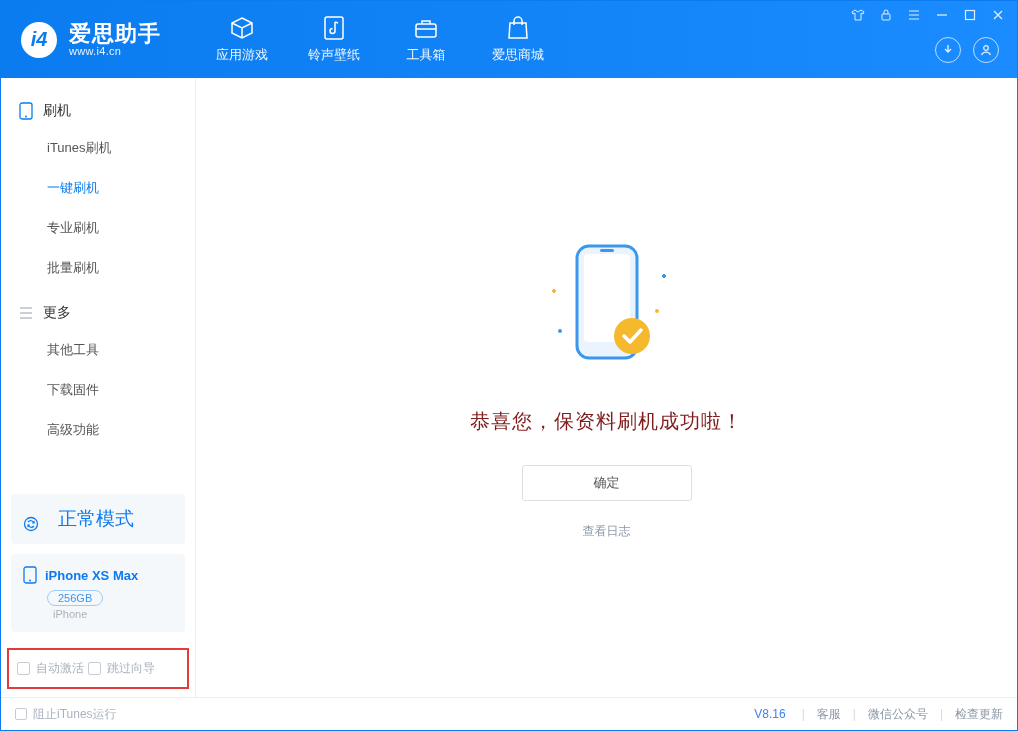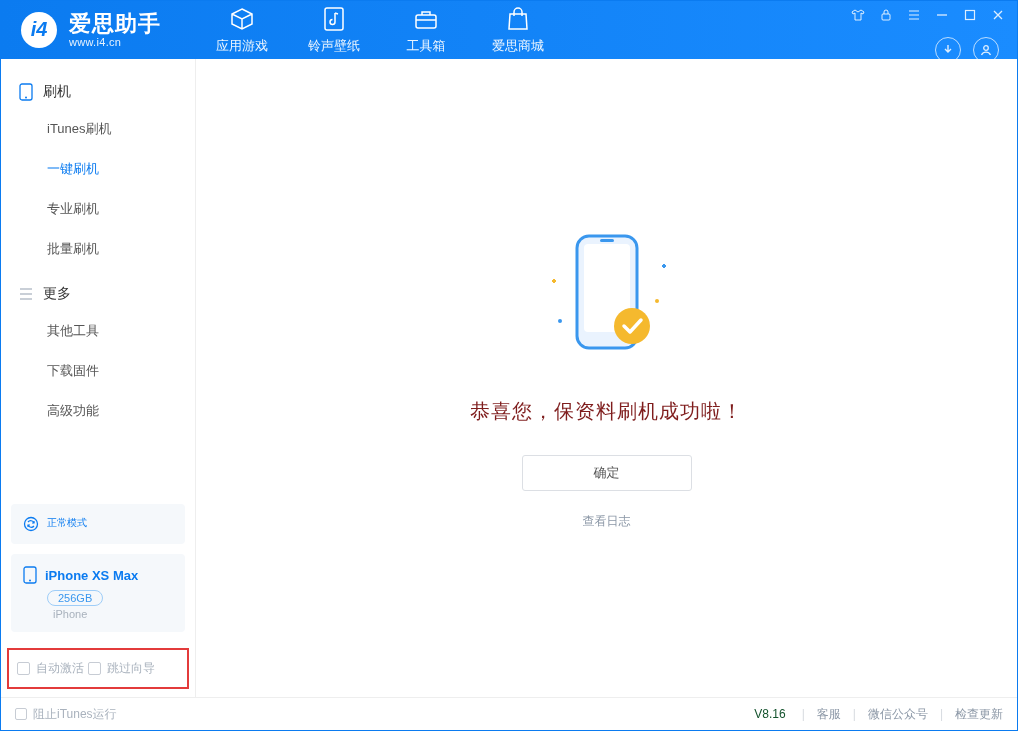--- a/index.html
+++ b/index.html
@@ -1,20 +1,20 @@
 <!DOCTYPE html>
 <html><head>
 <meta charset="utf-8">
 <style>
 * { margin: 0; padding: 0; box-sizing: border-box; font-family: "Microsoft YaHei", "PingFang SC", sans-serif; }
 body { background: #fff; }
 .window { width: 1018px; height: 731px; border: 1px solid #0b7bf0; display: flex; flex-direction: column; background: #fff; }
 
 
-.header { height: 58px; background: linear-gradient(90deg, #0b7bf0, #1a8cff); display: flex; align-items: stretch; color: #fff; position: relative; }
+.header { height: 77px; background: linear-gradient(90deg, #0b7bf0, #1a8cff); display: flex; align-items: stretch; color: #fff; position: relative; }
 .logo-block { display: flex; align-items: center; padding: 0 20px 0 18px; gap: 10px; min-width: 195px; }
 .logo-svg { flex-shrink:0; }
 .logo-text-top { font-size: 22px; font-weight: 700; letter-spacing: 1px; line-height: 1.1; }
 .logo-text-bottom { font-size: 11px; opacity: .9; line-height: 1; letter-spacing:.3px; }
 .nav { display: flex; align-items: stretch; }
 .nav-item { width: 92px; display: flex; flex-direction: column; align-items: center; justify-content: center; gap: 5px; cursor: pointer; font-size: 13px; color: rgba(255,255,255,.92); }
 .nav-item.active { background: rgba(255,255,255,.15); }
 .nav-item svg, .nav-item .nav-icon { height: 26px; display:flex; align-items:center; justify-content:center; }
 .header-right { position: absolute; right: 8px; top: 0; display: flex; flex-direction: column; align-items: flex-end; }
 .titlebar-row { display: flex; gap: 6px; align-items: center; height: 24px; padding-top:4px; }
@@ -27,21 +27,21 @@
 .body { flex:1; display:flex; min-height:0; }
 .sidebar { width: 195px; border-right: 1px solid #eee; display:flex; flex-direction:column; }
 .side-scroll { flex:1; overflow:auto; padding-top:14px; }
 .side-section-header { display:flex; align-items:center; gap:10px; padding: 10px 18px 8px; color:#333; font-size:14px; font-weight:500; }
 .side-section-header svg { color:#0b7bf0; }
 .side-item { padding: 11px 18px 11px 46px; font-size: 13px; color:#555; cursor:pointer; }
 .side-item.active { color:#0b7bf0; }
 
 .side-panels { padding:10px; display:flex; flex-direction:column; gap:10px; }
 .panel { background:#f5f8fb; border-radius:4px; padding:12px 12px; }
-.panel-mode { display:flex; align-items:flex-start; gap:8px; color:#0b7bf0; font-size:10px; font-weight:500; }
+.panel-mode { display:flex; align-items:flex-end; gap:19px; color:#0b7bf0; font-size:19px; font-weight:500; }
 .panel-device { color:#0b7bf0; font-size:13px; font-weight:700; display:flex; align-items:center; gap:8px; }
 .storage-pill { display:inline-block; margin: 6px 0 2px 24px; padding: 1px 10px; border:1px solid #9ecdf8; color:#3a97ee; border-radius: 999px; font-size: 11px; font-weight:500; }
 .device-sub { margin-left:30px; color:#a9b2bd; font-size:11px; }
 
 .side-options { border:2px solid #e33b3b; margin:6px 6px 8px; padding:10px 8px; display:flex; gap:4px; align-items:center; }
 .chk { display:flex; align-items:center; gap:6px; font-size:12px; color:#a9b2bd; cursor:pointer; }
 .chk .box { width:13px; height:13px; border:1px solid #c7ccd4; border-radius:2px; background:#fff; }
 
 
 .main { flex:1; display:flex; flex-direction:column; align-items:center; justify-content:center; }
@@ -50,21 +50,21 @@
 .result-button { width: 170px; height: 36px; border:1px solid #dcdfe4; background:#fff; border-radius:3px; font-size:13px; color:#555; cursor:pointer; margin-bottom: 22px; }
 .result-link { font-size:12px; color:#8b97a6; text-decoration:none; cursor:pointer; }
 
 
 .statusbar { height:33px; border-top:1px solid #eee; display:flex; align-items:center; padding: 0 14px; font-size:12px; color:#8b97a6; }
 .statusbar .left { display:flex; align-items:center; gap:6px; }
 .statusbar .left .box { width:12px; height:12px; border:1px solid #c7ccd4; border-radius:2px; }
 .statusbar .spacer { flex:1; }
 .statusbar a { cursor:pointer; }
 .statusbar .sep { color:#d7dbe0; margin: 0 12px; }
-.version { color:#14532d; font-weight:500; margin-right: 4px; }
+.version { color:#3b82f6; font-weight:500; margin-right: 4px; }
 </style>
 </head>
 <body>
 
 <div class="window">
 
   <div class="header">
     <div class="logo-block">
       <svg class="logo-svg" width="40" height="40" viewBox="0 0 40 40">
         <circle cx="20" cy="20" r="18" fill="#fff"></circle>

